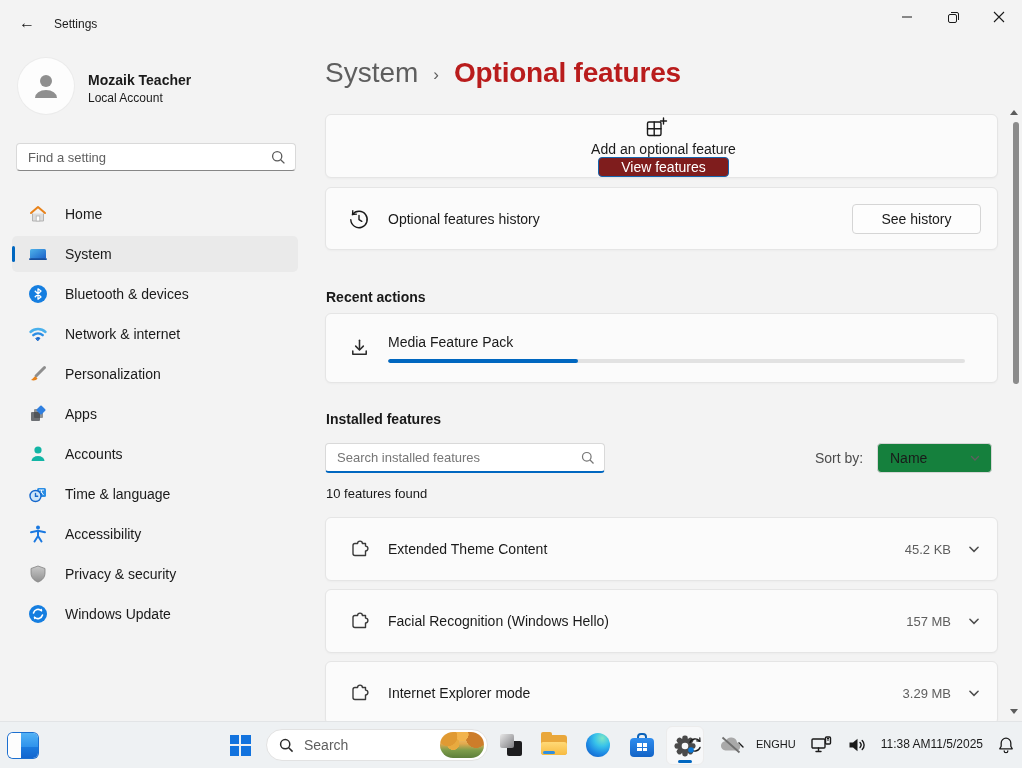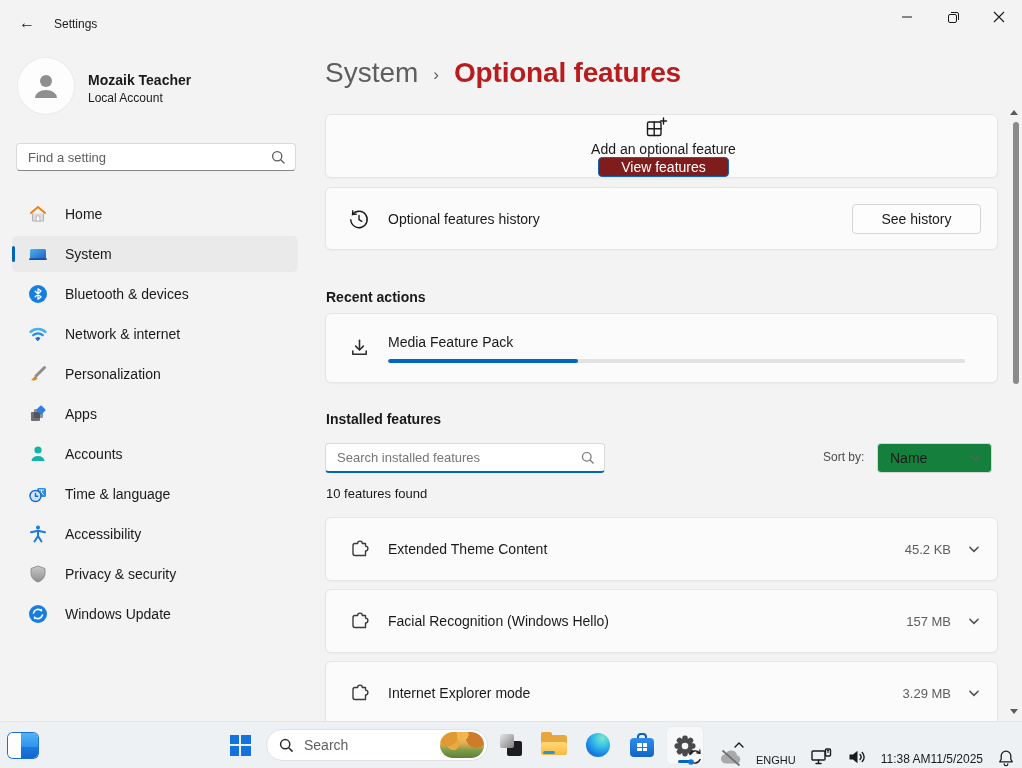--- a/index.html
+++ b/index.html
@@ -55,21 +55,21 @@
   .progress-track{margin-top:9px;width:577px;height:4px;background:#e2e2e2;border-radius:2px;overflow:hidden;}
   .progress-fill{height:100%;background:#0067c0;border-radius:2px;}
 
   .search-installed{position:absolute;left:325px;top:443px;width:280px;height:30px;background:#ffffff;
         border:1px solid #d9d9d9;border-bottom:2px solid #0067c0;border-radius:4px;box-sizing:border-box;}
   .search-installed input{position:absolute;left:0;top:0;width:100%;height:100%;border:none;outline:none;
         background:transparent;font-family:inherit;font-size:13px;padding:0 30px 0 11px;box-sizing:border-box;}
   .search-installed input::placeholder{color:#767676;}
   .si-mag{position:absolute;right:9px;top:7px;}
 
-  .sort-label{position:absolute;left:815px;top:450px;font-size:12px;color:#4c4c4c;margin-left:8px;}
+  .sort-label{position:absolute;left:815px;top:450px;font-size:14px;color:#4c4c4c;}
   .dropdown{position:absolute;left:877px;top:443px;width:115px;height:30px;background:#15803d;
         border:1px solid #d5d5d5;border-radius:4px;box-sizing:border-box;display:flex;align-items:center;
         justify-content:space-between;padding:0 10px 0 12px;font-size:14px;cursor:pointer;}
   .count-text{position:absolute;left:326px;top:486px;font-size:13px;color:#191919;}
 
   .feat-size{font-size:13px;color:#5e5e5e;margin-right:16px;}
 
   
   .scrollbar{position:absolute;right:0;top:104px;bottom:46px;width:14px;}
   .tri-up{position:absolute;right:4px;top:6px;width:0;height:0;border-left:4px solid transparent;
@@ -116,21 +116,21 @@
   .store-ic{position:relative;width:24px;height:24px;}
   .store-ic .hd{position:absolute;left:7px;top:0;width:10px;height:9px;border:2.5px solid #0c62b8;
       border-radius:4px 4px 0 0;box-sizing:border-box;}
   .store-ic .bd{position:absolute;left:0;top:5px;width:24px;height:19px;border-radius:4px;
       background:linear-gradient(180deg,#2f8def,#1263c6);}
   .store-ic .w{position:absolute;width:4.5px;height:3.5px;background:#fff;}
   .settings-active{position:absolute;left:666px;top:4px;width:38px;height:39px;background:#f7f8f9;
       border:1px solid #ececec;border-radius:6px;box-sizing:border-box;display:flex;align-items:center;
       justify-content:center;cursor:pointer;}
   .active-underline{position:absolute;left:11px;bottom:1px;width:14px;height:3px;border-radius:2px;background:#0067c0;}
-  .tray{position:absolute;right:6px;top:0;height:46px;display:flex;align-items:flex-end;gap:13px;}
+  .tray{position:absolute;right:6px;top:0;height:46px;display:flex;align-items:center;gap:13px;}
   .tray-item{display:flex;align-items:center;justify-content:center;cursor:pointer;}
   .lang{font-size:11px;line-height:1.25;text-align:center;}
   .clock{font-size:12px;line-height:1.3;text-align:right;}
 </style>
 </head>
 <body>
 
 <div id="app">
 
   <div class="back-btn">

